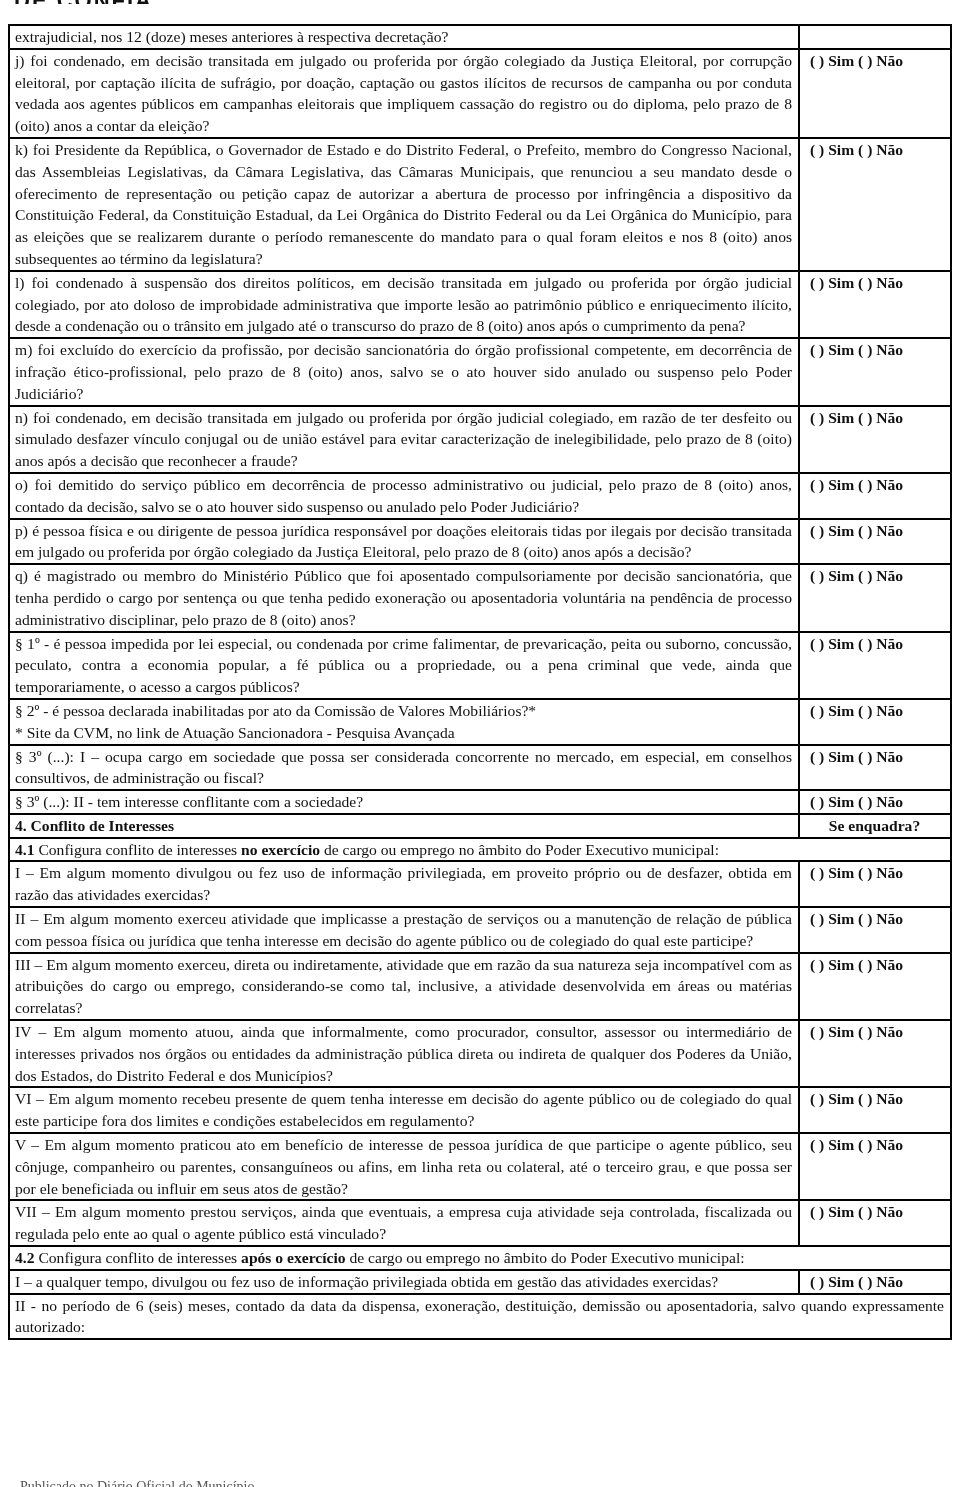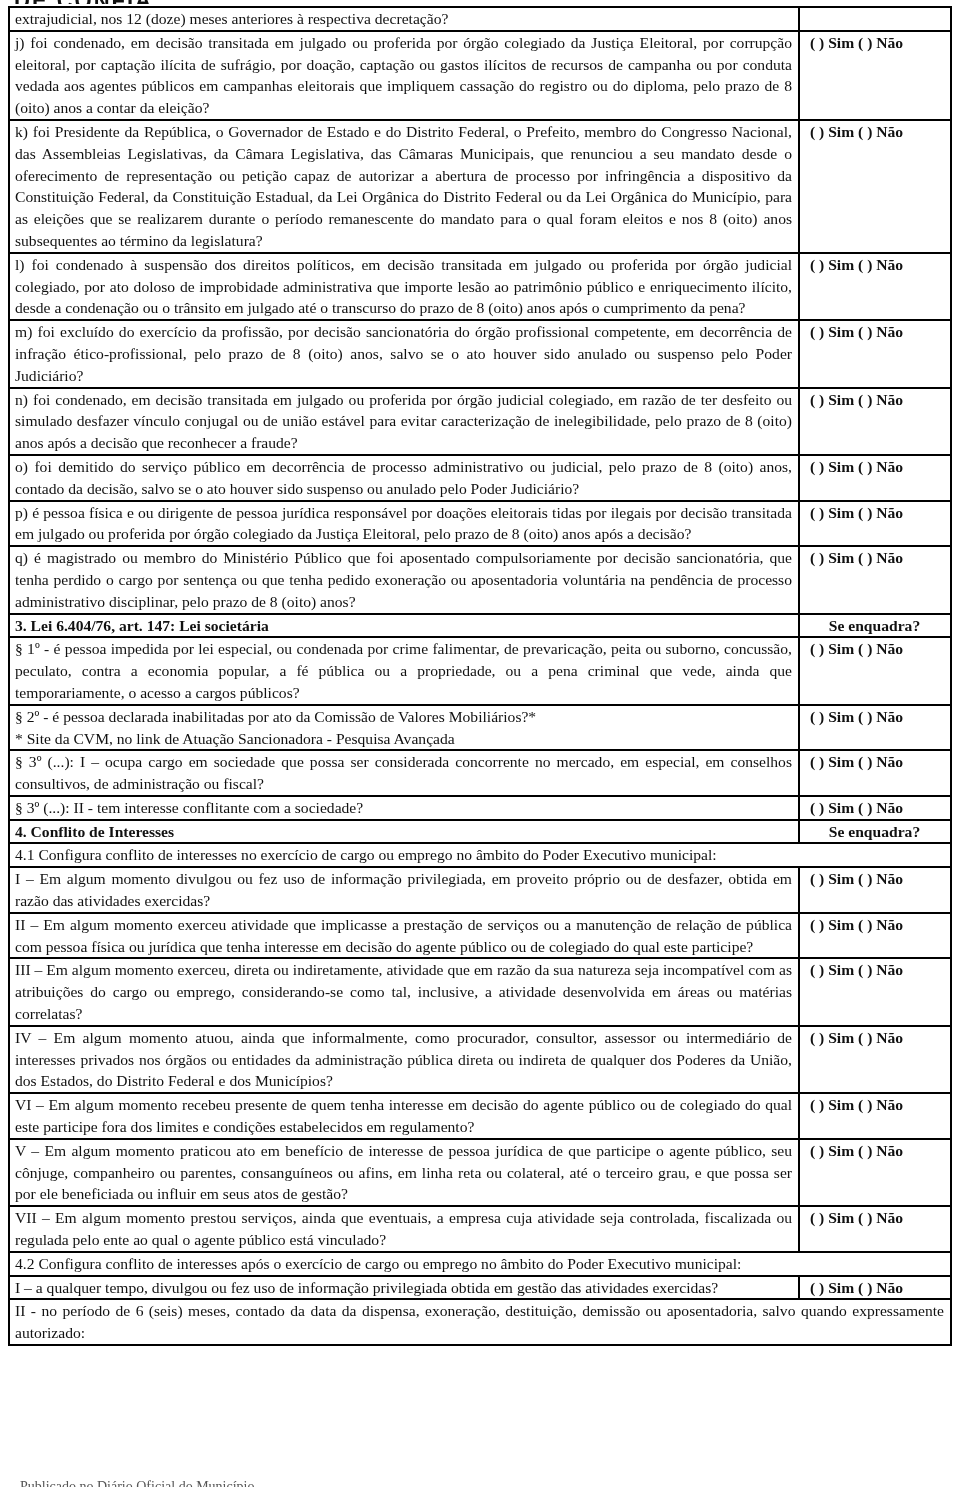--- a/index.html
+++ b/index.html
@@ -6,35 +6,35 @@
   body {
     width: 962px; height: 1487px; overflow: hidden; position: relative;
     font-family: "Liberation Serif", "DejaVu Serif", serif;
     color: #111;
   }
   .top-cut {
     position: absolute; left: 14px; top: -12px; height: 16px; overflow: hidden;
     font-family: "Liberation Sans", sans-serif; font-weight: bold; font-size: 22px; letter-spacing: 2px;
   }
   table.form {
-    position: absolute; left: 8px; top: 6px; width: 942px;
+    position: absolute; left: 8px; top: 24px; width: 942px;
     border-collapse: collapse; table-layout: fixed;
   }
   table.form td {
     border: 2px solid #000; vertical-align: top;
     font-size: 15.6px; line-height: 21.8px; padding: 0 6px 0 5px;
     text-align: justify;
   }
   table.form col.c1 { width: 790px; }
   table.form col.c2 { width: 152px; }
   td.ans { text-align: left !important; white-space: nowrap; padding-left: 10px !important; font-weight: bold; }
   td.hdr { font-weight: bold; }
   td.hdr-r { font-weight: bold; text-align: center !important; }
   td.full { text-align: left; margin-top: 37px; }
-  b { font-weight: normal; }
+  b { font-weight: bold; }
   .bottom-cut {
     position: absolute; left: 20px; top: 1479px; height: 8px; overflow: hidden;
     font-size: 14px; color: #555;
   }
 </style>
 </head>
 <body>
 
 <div class="top-cut">DE CONFIA</div>
 
@@ -74,24 +74,20 @@
     </tr>
     <tr>
       <td>p) é pessoa física e ou dirigente de pessoa jurídica responsável por doações eleitorais tidas por ilegais por decisão transitada em julgado ou proferida por órgão colegiado da Justiça Eleitoral, pelo prazo de 8 (oito) anos após a decisão?</td>
       <td class="ans">( ) Sim ( ) Não</td>
     </tr>
     <tr>
       <td>q) é magistrado ou membro do Ministério Público que foi aposentado compulsoriamente por decisão sancionatória, que tenha perdido o cargo por sentença ou que tenha pedido exoneração ou aposentadoria voluntária na pendência de processo administrativo disciplinar, pelo prazo de 8 (oito) anos?</td>
       <td class="ans">( ) Sim ( ) Não</td>
     </tr>
 
-    <tr>
-      <td class="hdr">3. Lei 6.404/76, art. 147: Lei societária</td>
-      <td class="hdr-r">Se enquadra?</td>
-    </tr>
     <tr>
       <td>§ 1º - é pessoa impedida por lei especial, ou condenada por crime falimentar, de prevaricação, peita ou suborno, concussão, peculato, contra a economia popular, a fé pública ou a propriedade, ou a pena criminal que vede, ainda que temporariamente, o acesso a cargos públicos?</td>
       <td class="ans">( ) Sim ( ) Não</td>
     </tr>
     <tr>
       <td class="full">
         <div>§ 2º - é pessoa declarada inabilitadas por ato da Comissão de Valores Mobiliários?*</div>
         <div>* Site da CVM, no link de Atuação Sancionadora - Pesquisa Avançada</div>
       </td>
       <td class="ans">( ) Sim ( ) Não</td>

